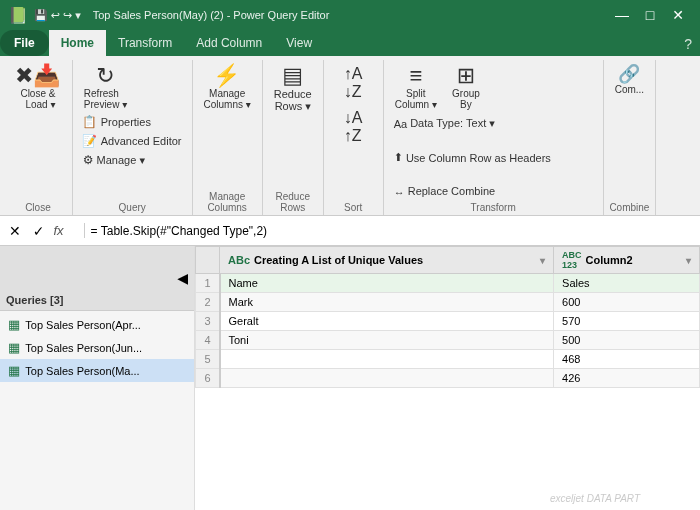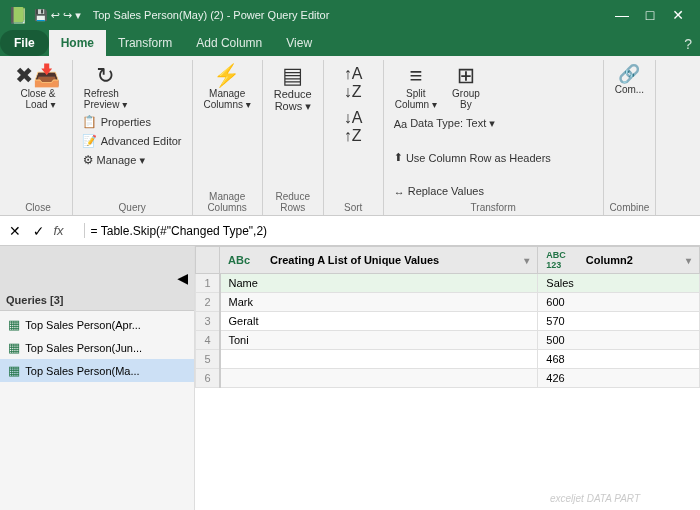--- a/index.html
+++ b/index.html
@@ -45,21 +45,21 @@
     .sidebar-item.selected { background: #cce0f5; }
     .sidebar-item-icon { font-size: 13px; color: #217346; }
 
     
     .data-area { flex: 1; overflow: hidden; display: flex; flex-direction: column; background: white; }
     .data-table { width: 100%; border-collapse: collapse; }
     .data-table th { background: #e8e8e8; border: 1px solid #ccc; padding: 3px 8px; font-size: 11px; text-align: left; font-weight: 600; }
     .data-table td { border: 1px solid #e0e0e0; padding: 3px 8px; font-size: 11px; }
     .data-table tr:nth-child(even) td { background: #f8f8f8; }
     .row-num { color: #888; text-align: right; padding-right: 6px; background: #f0f0f0 !important; border-right: 2px solid #ccc !important; width: 24px; }
-    .col-header { display: flex; align-items: center; gap: 20px; }
+    .col-header { display: flex; align-items: center; gap: 4px; }
     .col-type-icon { font-size: 11px; color: #217346; font-weight: bold; }
     .col-sort { font-size: 10px; color: #888; margin-left: auto; cursor: pointer; }
     .cell-green { background: #e8f5e9 !important; }
     .table-header-row th { cursor: pointer; }
 
     
     .watermark { position: absolute; bottom: 6px; right: 60px; font-size: 10px; color: rgba(180,180,180,0.7); font-style: italic; z-index: 5; }
   </style>
 </head>
 <body>
@@ -167,21 +167,21 @@
         <div class="ribbon-btn small-btn">
           <span style="font-size:11px;">Aa</span>
           <span>Data Type: Text ▾</span>
         </div>
         <div class="ribbon-btn small-btn">
           <span style="font-size:11px;">⬆</span>
           <span>Use Column Row as Headers</span>
         </div>
         <div class="ribbon-btn small-btn">
           <span style="font-size:11px;">↔</span>
-          <span>Replace Values</span>
+          <span>Replace Combine</span>
         </div>
       </div>
       <span class="ribbon-group-label">Transform</span>
     </div>
 
     <div class="ribbon-group" style="min-width:40px;">
       <div class="ribbon-btn" style="min-width:35px;">
         <span class="ribbon-btn-icon" style="font-size:18px;">🔗</span>
         <span style="font-size:10px;">Com...</span>
       </div>

